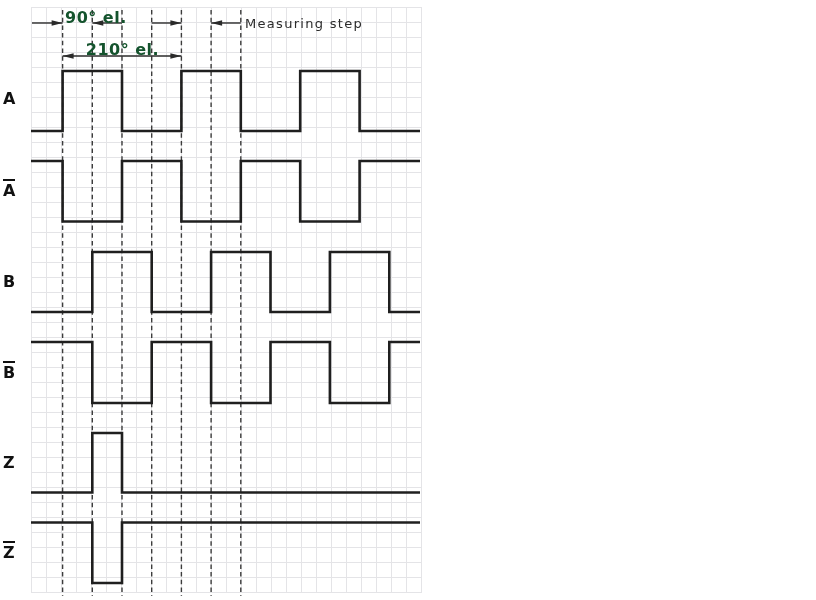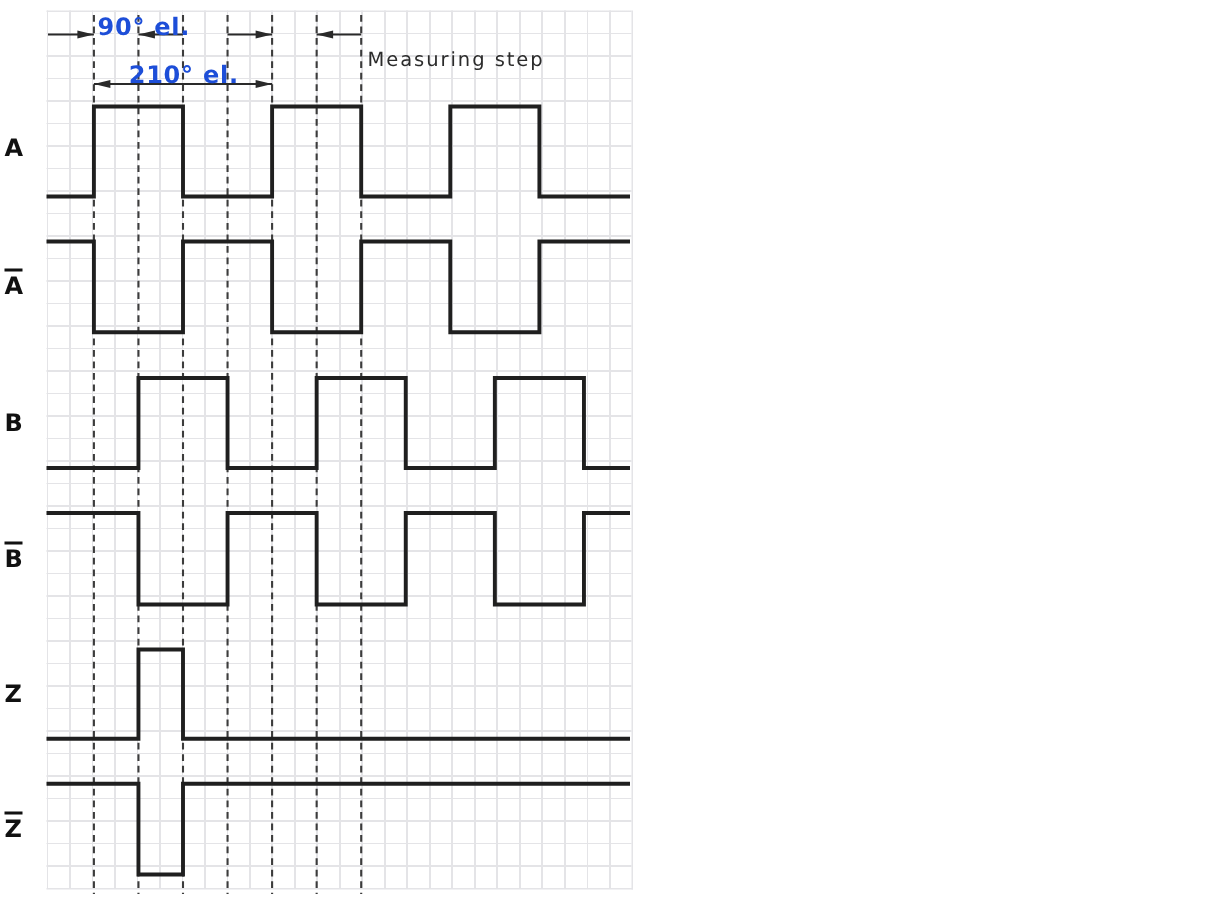--- a/index.html
+++ b/index.html
@@ -8,21 +8,21 @@
   #grid{position:absolute;left:31px;top:7px;width:390px;height:585px;
         border-right:1px solid #e4e4e7;border-bottom:1px solid #e4e4e7;
         background-image:
           repeating-linear-gradient(to right,#e4e4e7 0 1px,transparent 1px 15px),
           repeating-linear-gradient(to bottom,#e4e4e7 0 1px,transparent 1px 15px);}
   svg{position:absolute;left:0;top:0;}
   .sig-label{position:absolute;left:3px;font-size:16px;font-weight:bold;color:#111;
              line-height:18px;}
   .sig-label span{display:inline-block;}
   .sig-label.overline span{border-top:2.5px solid #111;padding-top:1px;}
-  .dim-label{position:absolute;color:#1d4ed8;white-space:nowrap;}
+  .dim-label{position:absolute;color:#14532d;white-space:nowrap;}
   .dim-label.bold{font-size:16px;font-weight:bold;line-height:16px;letter-spacing:0.5px;}
   .dim-label.plain{font-size:13px;font-weight:normal;line-height:13px;letter-spacing:1.3px;color:#2b2b2b;}
   .dim-label.center{text-align:center;}
 </style>
 </head>
 <body>
 
 <div id="page">
 
   <div id="grid"></div>
@@ -62,15 +62,15 @@
 
   <div class="sig-label" style="top:90px"><span>A</span></div>
   <div class="sig-label overline" style="top:179px"><span>A</span></div>
   <div class="sig-label" style="top:273px"><span>B</span></div>
   <div class="sig-label overline" style="top:361px"><span>B</span></div>
   <div class="sig-label" style="top:454px"><span>Z</span></div>
   <div class="sig-label overline" style="top:541px"><span>Z</span></div>
 
   <div class="dim-label bold" style="left:65px;top:10px">90° el.</div>
   <div class="dim-label bold center" style="left:63px;top:42px;width:119px">210° el.</div>
-  <div class="dim-label plain" style="left:245px;top:34px">Measuring step</div>
+  <div class="dim-label plain" style="left:245px;top:17px">Measuring step</div>
 
 </div>
 
 </body></html>

